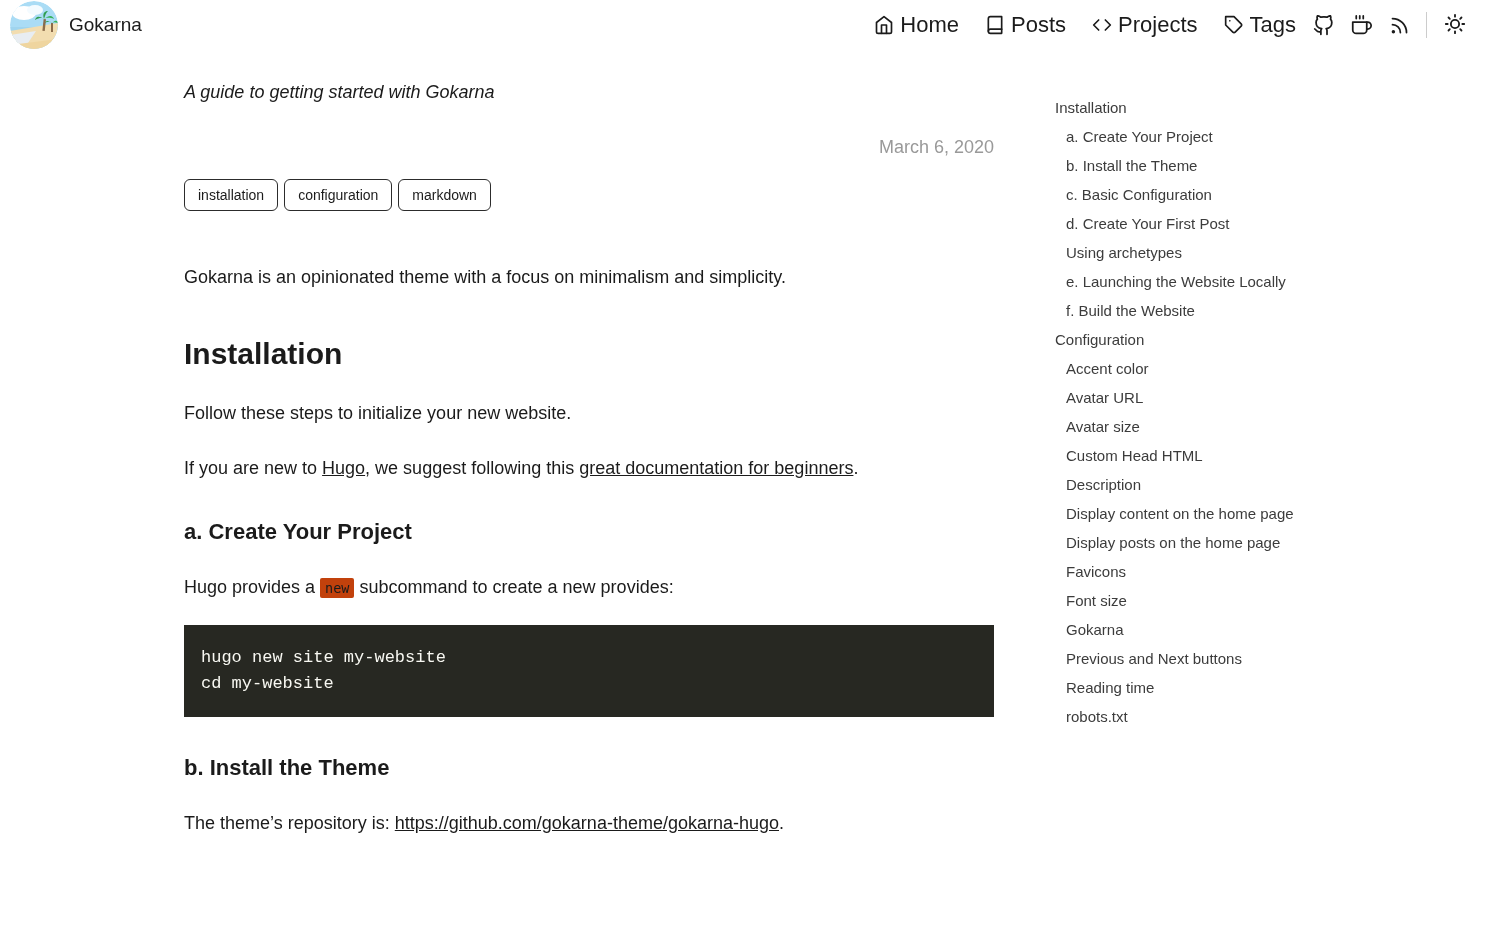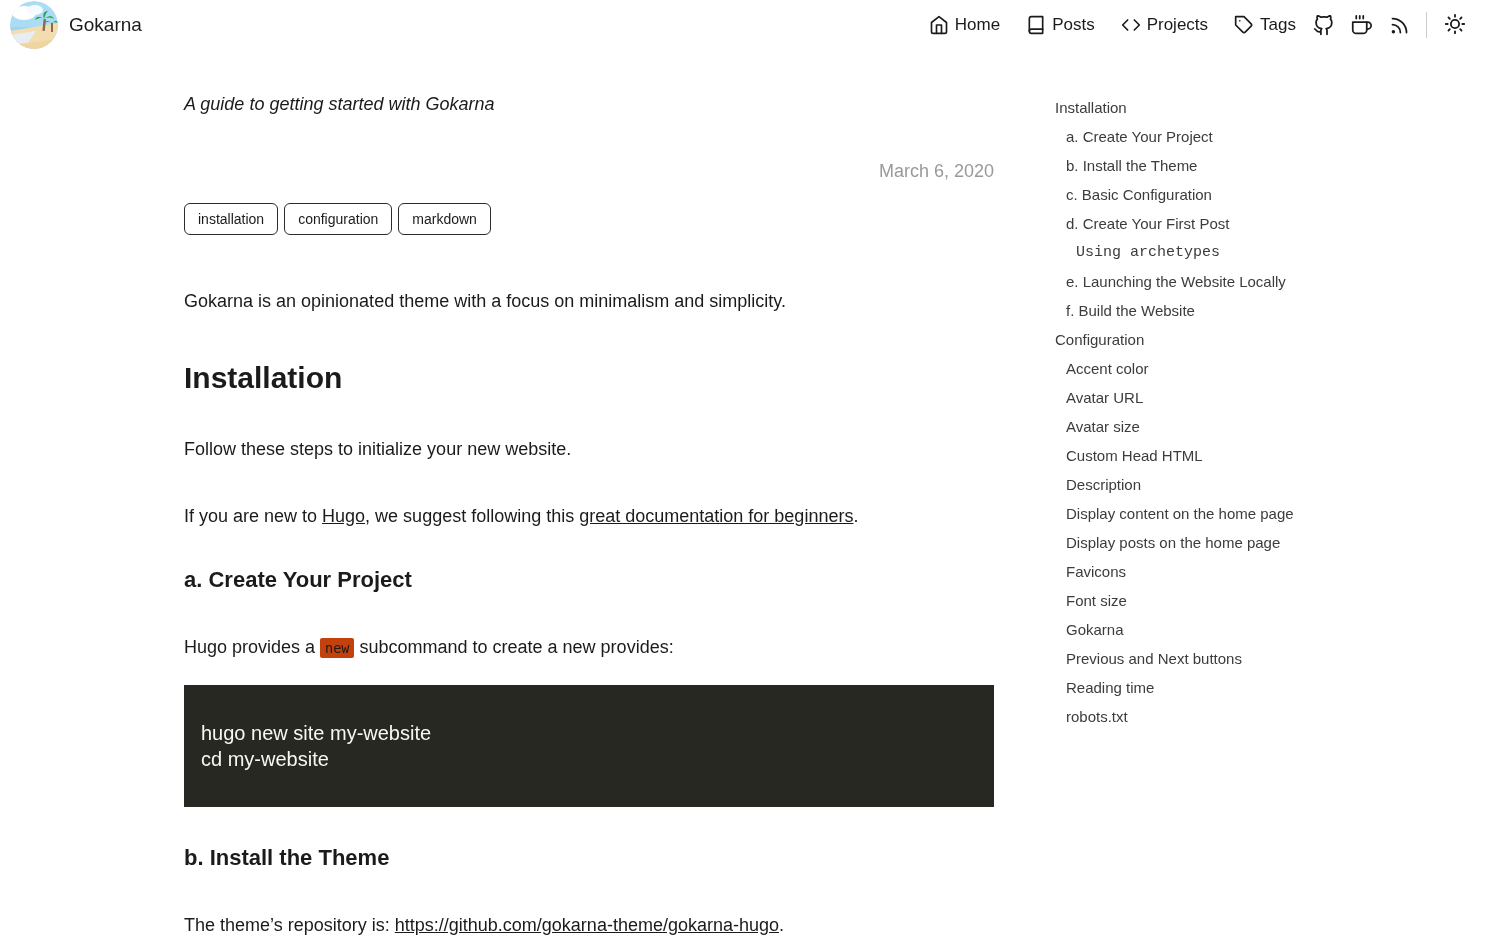--- a/index.html
+++ b/index.html
@@ -15,21 +15,21 @@
     display: flex; justify-content: space-between; align-items: center;
     height: 50px; padding: 0 30px 0 10px;
   }
   .brand { display: flex; align-items: center; gap: 11px; cursor: pointer; }
   .logo { width: 48px; height: 48px; border-radius: 50%; overflow: hidden; flex: 0 0 auto; }
   .logo svg { display: block; }
   .site-title { font-size: 19px; color: #1b1b1b; }
   .nav-links { display: flex; align-items: center; }
   .nav-link {
     display: flex; align-items: center; gap: 6px;
-    margin-left: 26px; font-size: 17px; color: #1b1b1b;
+    margin-left: 26px; font-size: 22px; color: #1b1b1b;
     text-decoration: none; cursor: pointer;
   }
   .nav-link.icon-only { margin-left: 17px; }
   .nav-link svg { display: block; }
   .nav-divider { width: 1px; height: 26px; background: #cccccc; margin: 0 13px 0 16px; }
   .theme-toggle {
     background: none; border: none; padding: 4px; margin: 0;
     cursor: pointer; color: #1b1b1b; display: flex; align-items: center;
   }
 
@@ -42,49 +42,49 @@
   .post-date { color: #999999; font-size: 17px; margin: 23px 0 0; text-align: right; }
 
   .tags { display: flex; gap: 6px; margin: 19px 0 0; }
   .tag-pill {
     font-family: "Liberation Sans", sans-serif;
     font-size: 14px; color: #1b1b1b; background: #ffffff;
     border: 1px solid #2c2c2c; border-radius: 6px;
     padding: 7px 13px; cursor: pointer;
   }
 
-  .article p { font-size: 18px; line-height: 1.4; margin: 42px 0 0; }
+  .article p { font-size: 18px; line-height: 1.4; margin: 30px 0 0; }
   .article p.intro { margin-top: 54px; }
   h2 { font-size: 30px; font-weight: 700; margin: 46px 0 0; }
   h3 { font-size: 22px; font-weight: 700; margin: 38px 0 0; }
 
   a.text-link { color: inherit; text-decoration: underline; cursor: pointer; }
 
   code.inline-code {
     font-family: "DejaVu Sans Mono", monospace;
     font-size: 13.5px; background: #c2410c; color: #1b1b1b;
     padding: 2px 5px; border-radius: 2px;
   }
 
   pre.code-block {
     background: #272822; color: #f8f8f2;
-    margin: 25px 0 0; padding: 35px 17px;
-    font-family: Liberation Sans, sans-serif;
-    font-size: 20px; line-height: 26px;
+    margin: 25px 0 0; padding: 20px 17px;
+    font-family: Liberation Mono, monospace;
+    font-size: 17px; line-height: 26px;
     overflow: hidden;
   }
   pre.code-block .code-line { display: block; }
 
   
   .toc { margin-left: 61px; padding-top: 43px; color: #3c3c3c; }
   .toc-list { list-style: none; margin: 0; padding: 0; font-size: 15px; }
   .toc-item { padding: 5px 0; line-height: 19px; cursor: pointer; white-space: nowrap; }
   .toc-item.lvl-0 { margin-left: 0; }
   .toc-item.lvl-1 { margin-left: 11px; }
-  .toc-item.lvl-2 { margin-left: 21px; font-family: Liberation Mono, monospace; }
+  .toc-item.lvl-2 { margin-left: 11px; }
 </style>
 </head>
 <body>
 
 <nav class="navbar">
   <a class="brand">
     <span class="logo">
       <svg width="48" height="48" viewBox="0 0 48 48">
         <defs>
             <clipPath id="c">

